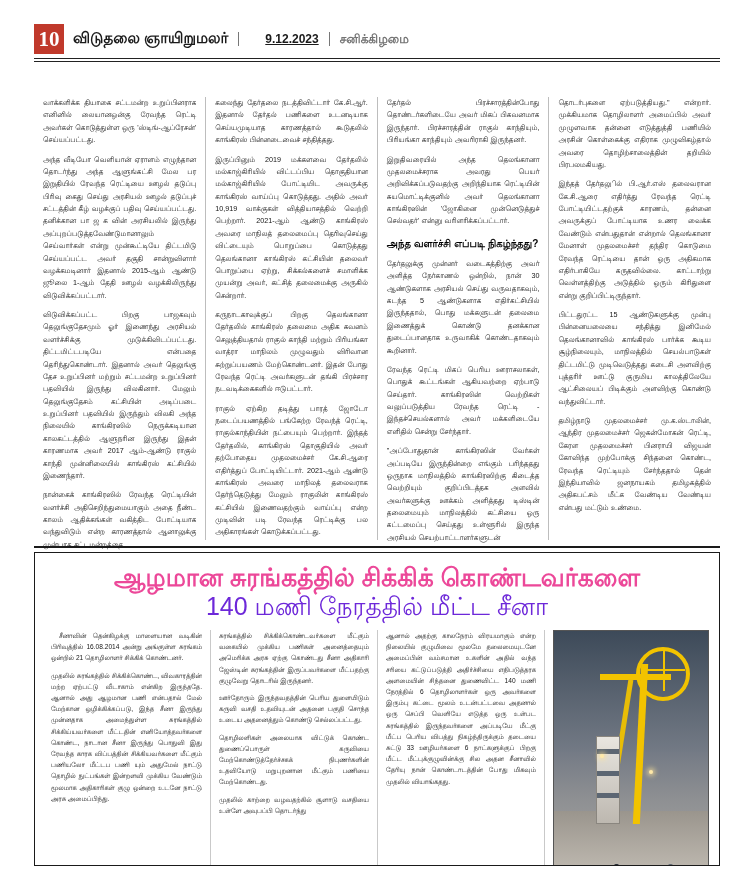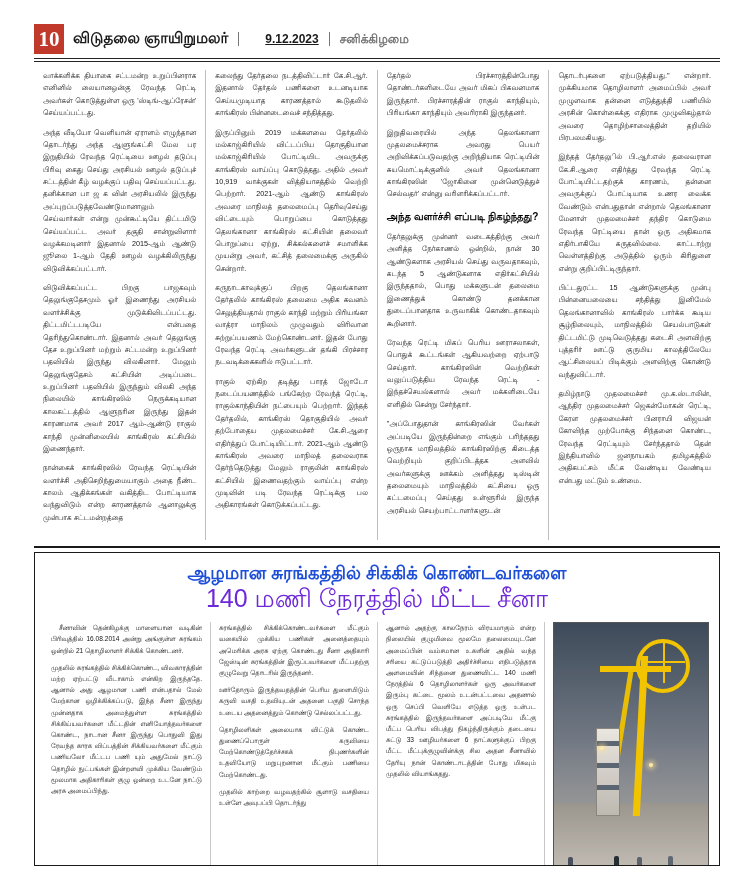--- a/index.html
+++ b/index.html
@@ -91,20 +91,21 @@
     right: 30px;
     height: 470px;
     display: flex;
     gap: 0px;
   }
   .col {
     box-sizing: border-box;
     padding: 0 9px;
     width: 33.333%;
     position: relative;
+    margin-top: 27px;
   }
   .col + .col {
     border-left: 0.7px solid #bdbdbd;
   }
   .col p {
     margin: 0 0 7px 0;
     font-size: 7.2px;
     line-height: 1.72;
     text-align: justify;
     color: #141414;
@@ -138,23 +139,23 @@
     bottom: 18px;
     border: 1.6px solid #1a1a1a;
     box-sizing: border-box;
     overflow: hidden;
   }
   .headline {
     text-align: center;
     padding: 10px 10px 4px 10px;
   }
   .headline .h1 {
-    font-size: 18px;
-    font-weight: bold;
-    color: #1d4ed8;
+    font-size: 25px;
+    font-weight: bold;
+    color: #ec4899;
     line-height: 1.12;
     font-family: "Liberation Sans", sans-serif;
   }
   .headline .h2 {
     font-size: 25px;
     font-weight: normal;
     color: #6d28d9;
     line-height: 1.12;
     margin-top: 1px;
     font-family: "Liberation Sans", sans-serif;

